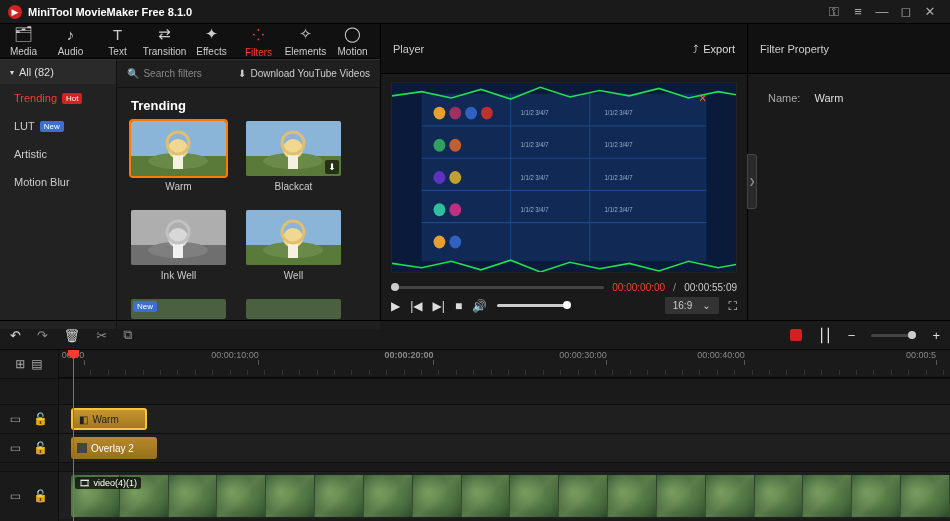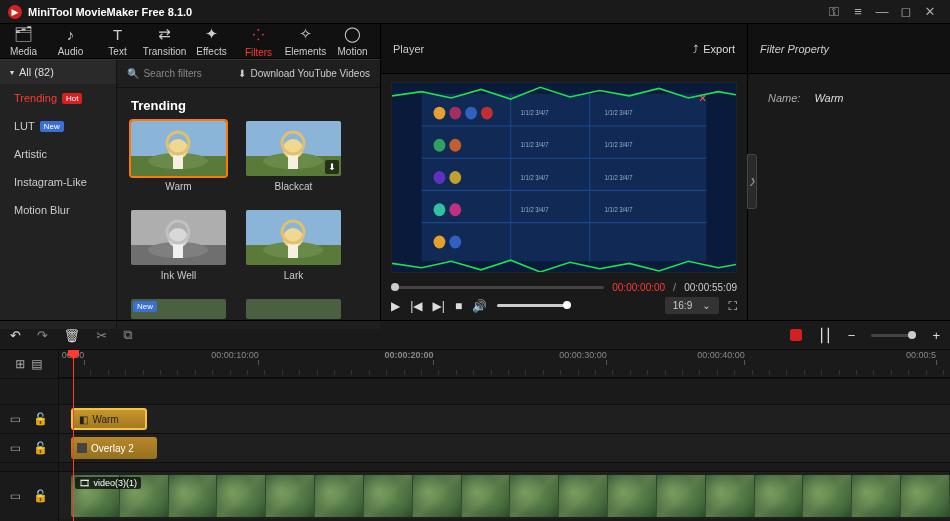--- a/index.html
+++ b/index.html
@@ -59,21 +59,21 @@
 .progress-thumb { width: 8px; height: 8px; background: #ccc; border-radius: 50%; position: absolute; left: 0; top: -3px; }
 .time-cur { color: #ff3b30; font-size: 10px; }
 .time-tot { color: #ccc; font-size: 10px; }
 .controls { display: flex; align-items: center; gap: 10px; }
 .ctrl-btn { color: #ddd; font-size: 12px; cursor: pointer; }
 .vol-track { width: 70px; height: 3px; background: #ccc; position: relative; border-radius: 2px; }
 .vol-track .th { position: absolute; right: -4px; top: -3px; width: 8px; height: 8px; background: #fff; border-radius: 50%; }
 .ctrl-sp { flex: 1; }
 .aspect { background: #333; padding: 3px 8px; font-size: 10px; color: #ccc; display: flex; align-items: center; gap: 10px; cursor: pointer; border-radius: 2px; }
 
-.prop-panel { flex: 1; background: #1a1a1a; display: flex; flex-direction: column; position: relative; font-style: italic; }
+.prop-panel { flex: 1; background: #1a1a1a; display: flex; flex-direction: column; position: relative; }
 .prop-head { height: 50px; display: flex; align-items: center; padding: 0 12px; background: #111; border-bottom: 1px solid #000; font-size: 11px; color: #ccc; }
 .prop-body { padding: 18px 20px; position: relative; }
 .prop-row { display: flex; gap: 14px; font-size: 11px; }
 .prop-label { color: #aaa; }
 .prop-val { color: #ddd; }
 .coll-tab { position: absolute; left: -1px; top: 130px; width: 10px; height: 55px; background: #2a2a2a; border: 1px solid #444; border-radius: 0 3px 3px 0; display: flex; align-items: center; justify-content: center; font-size: 8px; color: #888; cursor: pointer; }
 
 .timeline { background: #1a1a1a; height: 201px; display: flex; flex-direction: column; }
 .tl-toolbar { height: 30px; display: flex; align-items: center; padding: 0 10px; gap: 16px; border-bottom: 1px solid #0a0a0a; border-top: 1px solid #000; }
 .tl-btn { color: #888; font-size: 13px; cursor: pointer; }
@@ -173,23 +173,20 @@
             <div class="cat active">
               <span>Trending</span>
               <span class="badge badge-hot">Hot</span>
             </div>
             <div class="cat">
               <span>LUT</span>
               <span class="badge badge-new">New</span>
             </div>
             <div class="cat">
               <span>Artistic</span>
-            </div>
-            <div class="cat">
-              <span>Instagram-Like</span>
             </div>
             <div class="cat">
               <span>Motion Blur</span>
             </div>
           </div>
       </div>
       <div class="filters-area">
         <div class="search-row">
           <div class="srch">
             <span>🔍</span>
@@ -238,21 +235,21 @@
               </div>
               <div class="filter-item">
                 <div class="filter-thumb" style=""><svg viewBox="0 0 95 55">
                     <rect width="95" height="35" fill="#8aB4d8"></rect>
                     <rect y="35" width="95" height="20" fill="#5a7a3a"></rect>
                     <ellipse cx="47" cy="40" rx="30" ry="8" fill="#6a8a4a"></ellipse>
                     <circle cx="47" cy="28" r="10" fill="#f0d890"></circle>
                     <rect x="42" y="34" width="10" height="14" fill="#f5f0e0"></rect>
                     <circle cx="47" cy="22" r="11" fill="none" stroke="#e0c070" stroke-width="3"></circle>
                   </svg></div>
-                <div class="filter-label">Lark</div>
+                <div class="filter-label">Well</div>
               </div>
               <div class="filter-item">
                 <div class="filter-thumb" style="height:20px;">
                   <span class="new-tag">New</span>
                 </div>
               </div>
               <div class="filter-item">
                 <div class="filter-thumb" style="height:20px;"></div>
               </div>
             </div>
@@ -480,21 +477,21 @@
         <div class="clip overlay">
           <span class="pic"></span>
           <span class="txt">Overlay 2</span>
         </div>
       </div>
       <div class="tl-track" style="height:9px; background:#1a1a1a;"></div>
       <div class="tl-track big">
         <div class="video-clip">
           <div class="tag">
               <span>🎞</span>
-              <span>video(3)(1)</span>
+              <span>video(4)(1)</span>
             </div>
           <div class="audio"></div>
           <div class="frame"></div>
             <div class="frame"></div>
             <div class="frame"></div>
             <div class="frame"></div>
           <div class="frame"></div>
             <div class="frame"></div>
             <div class="frame"></div>
             <div class="frame"></div>

